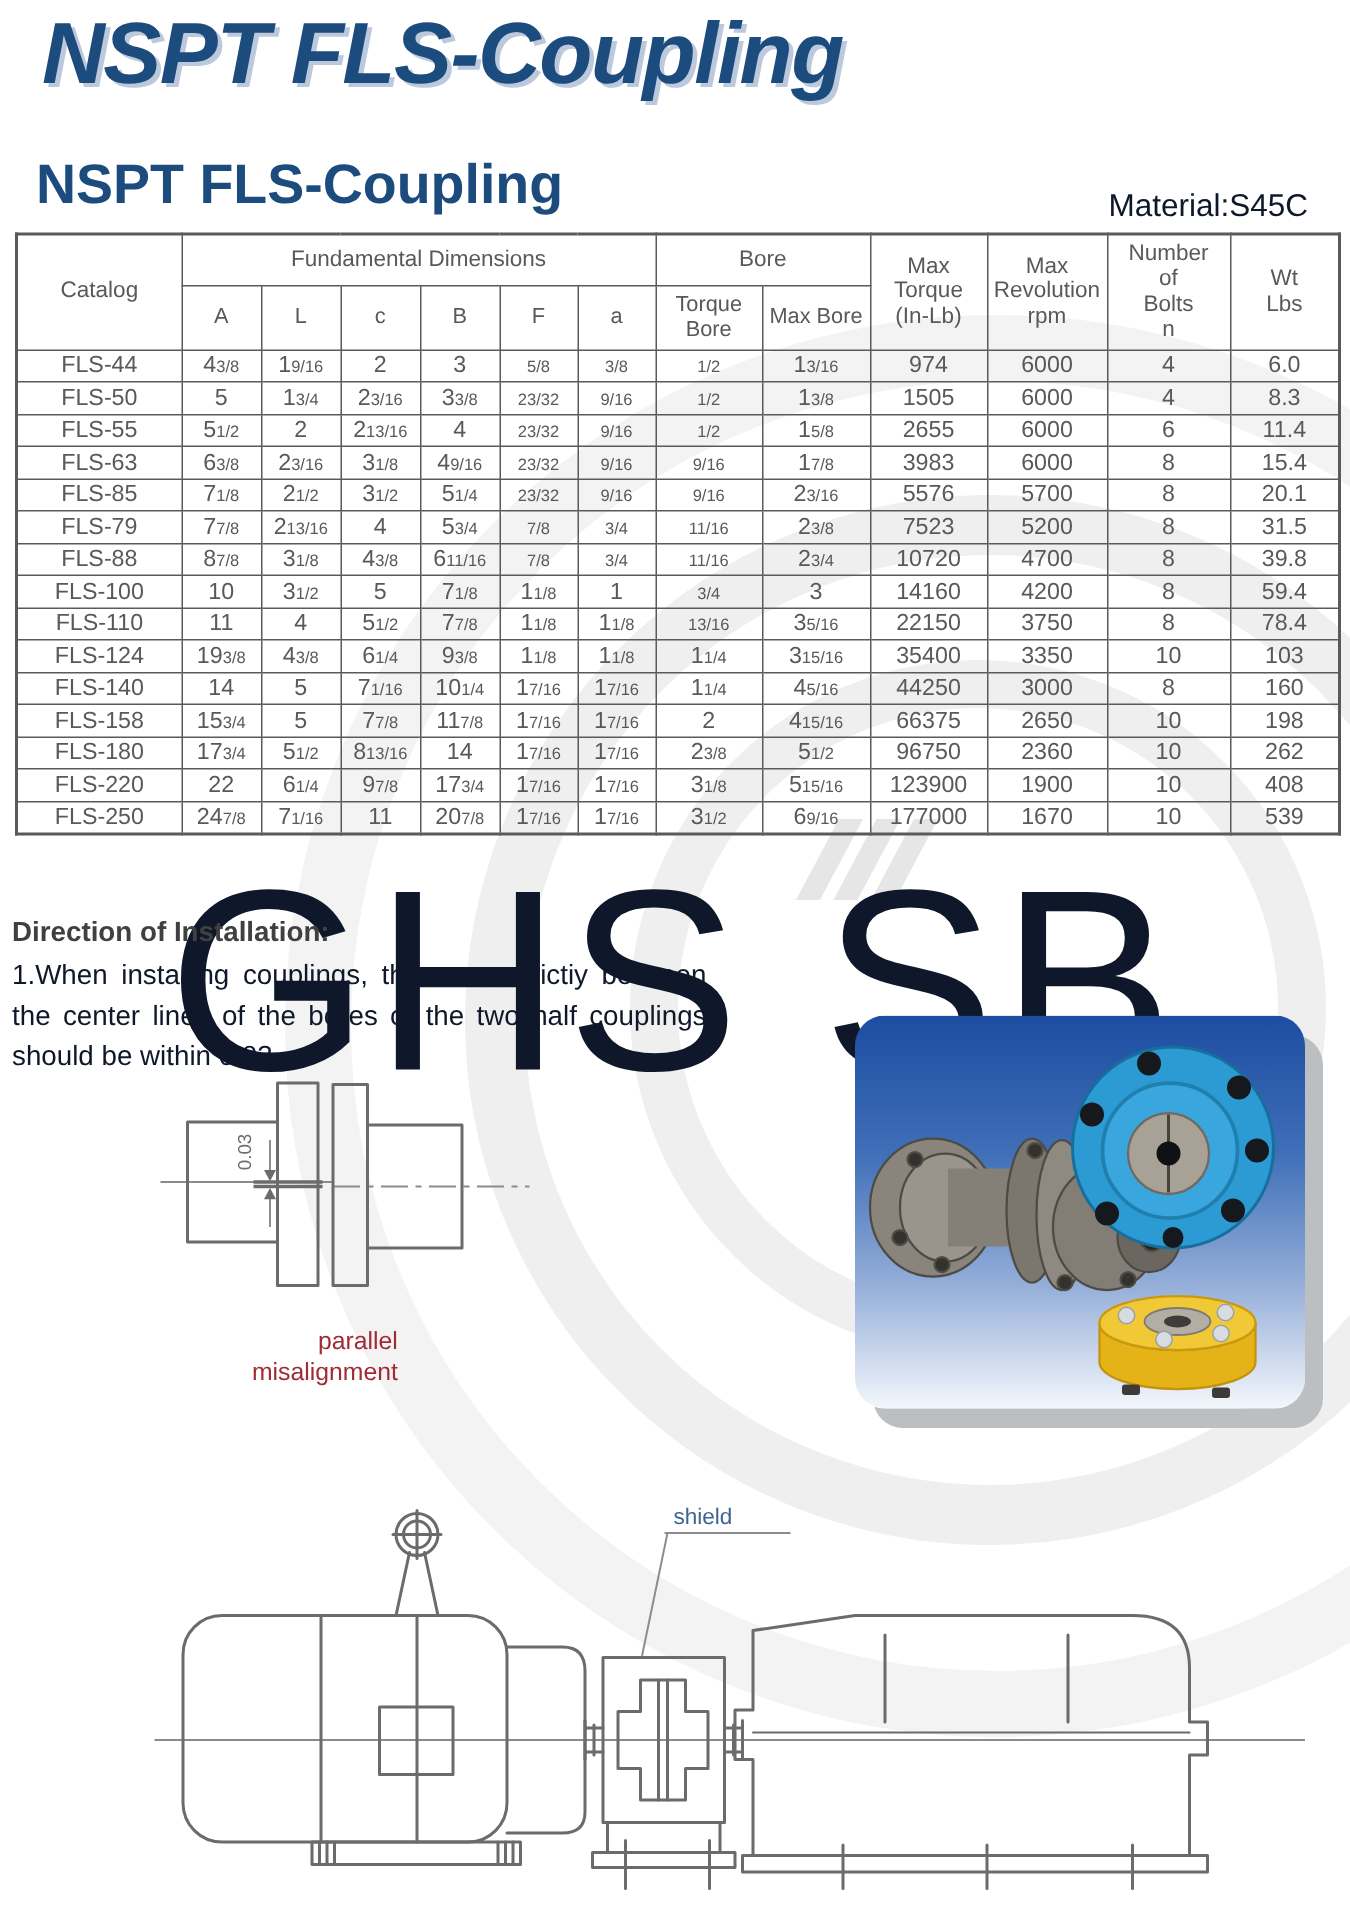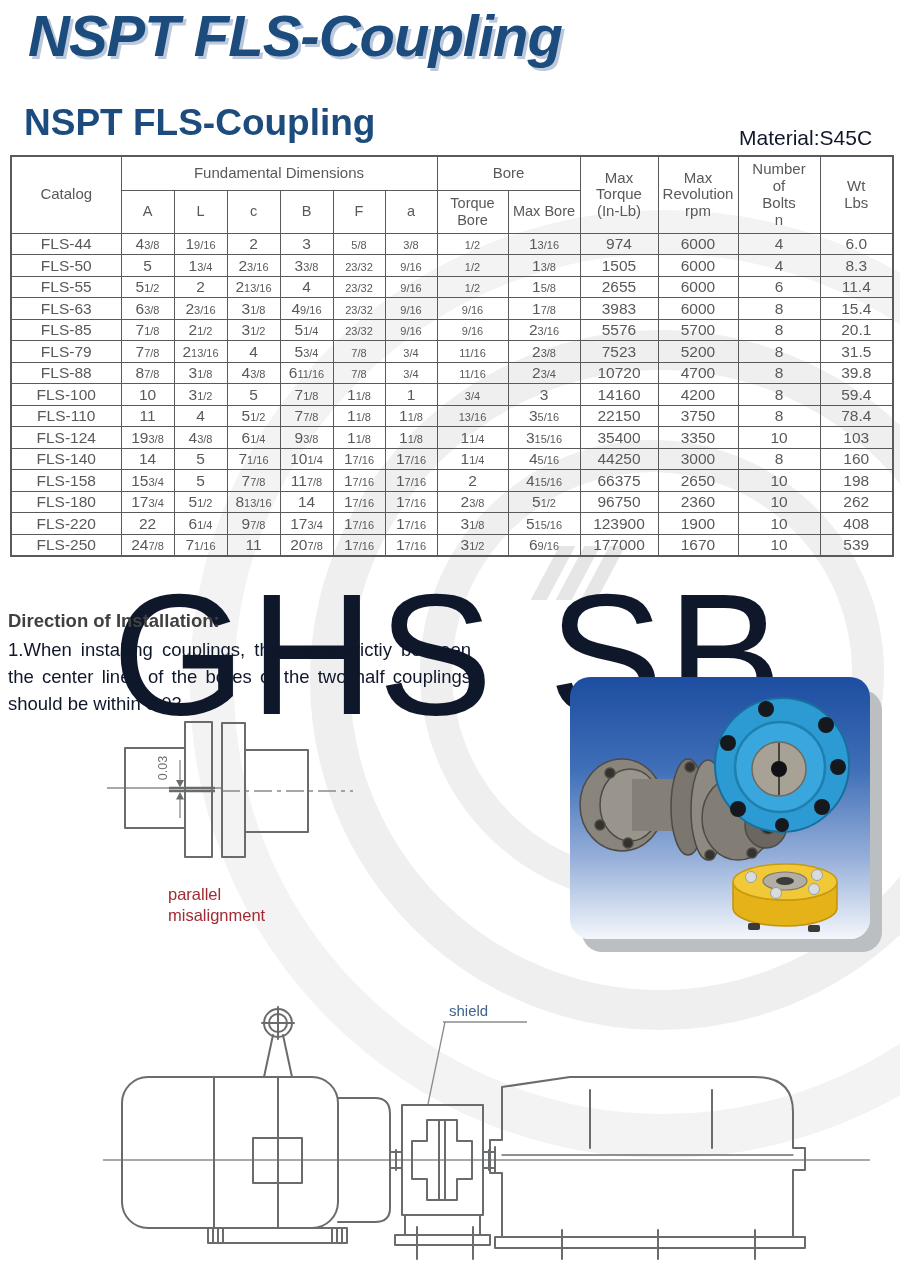--- a/index.html
+++ b/index.html
@@ -38,21 +38,21 @@
   td.col-catalog{text-align:left;padding-left:16px;font-size:16px;}
   td.col-torque{text-align:right;padding-right:20px;}
   .wh{font-size:15.5px;}
   .fr{font-size:11px;}
   
   .keyway{left:12px;top:557px;font-size:19px;color:#a12b34;line-height:1.35;white-space:pre-line;}
   .dir-head{left:8px;top:610px;font-size:18.5px;font-weight:bold;color:#404040;}
   .para{font-size:18.5px;color:#0f172a;line-height:1.47;text-align:justify;}
   .para1{left:8px;top:636px;width:463px;}
   .para2{left:8px;top:943px;width:540px;}
-  .mis-caption{left:168px;top:884px;font-size:16.5px;color:#a12b34;line-height:1.28;white-space:pre-line;}
+  .mis-caption{left:168px;top:884px;font-size:16.5px;color:#a12b34;line-height:1.28;white-space:pre-line;text-align:right;}
   
   .mis-svg{left:105px;top:710px;}
   .photo{left:570px;top:677px;width:300px;height:262px;border-radius:20px;overflow:hidden;
          box-shadow:12px 13px 0 #bcbfc2;}
   .draw-svg{left:35px;top:1000px;}
   .svg-line{stroke:#6a6b6d;fill:none;stroke-width:2;stroke-linejoin:round;stroke-linecap:round;}
   .svg-thin{stroke:#8a8b8d;fill:none;stroke-width:1.3;}
   .svg-label{font-family:"Liberation Sans",sans-serif;font-size:15px;fill:#3c648c;}
   .svg-dim{font-family:"Liberation Sans",sans-serif;font-size:12.5px;fill:#6d6e70;}
 </style>

